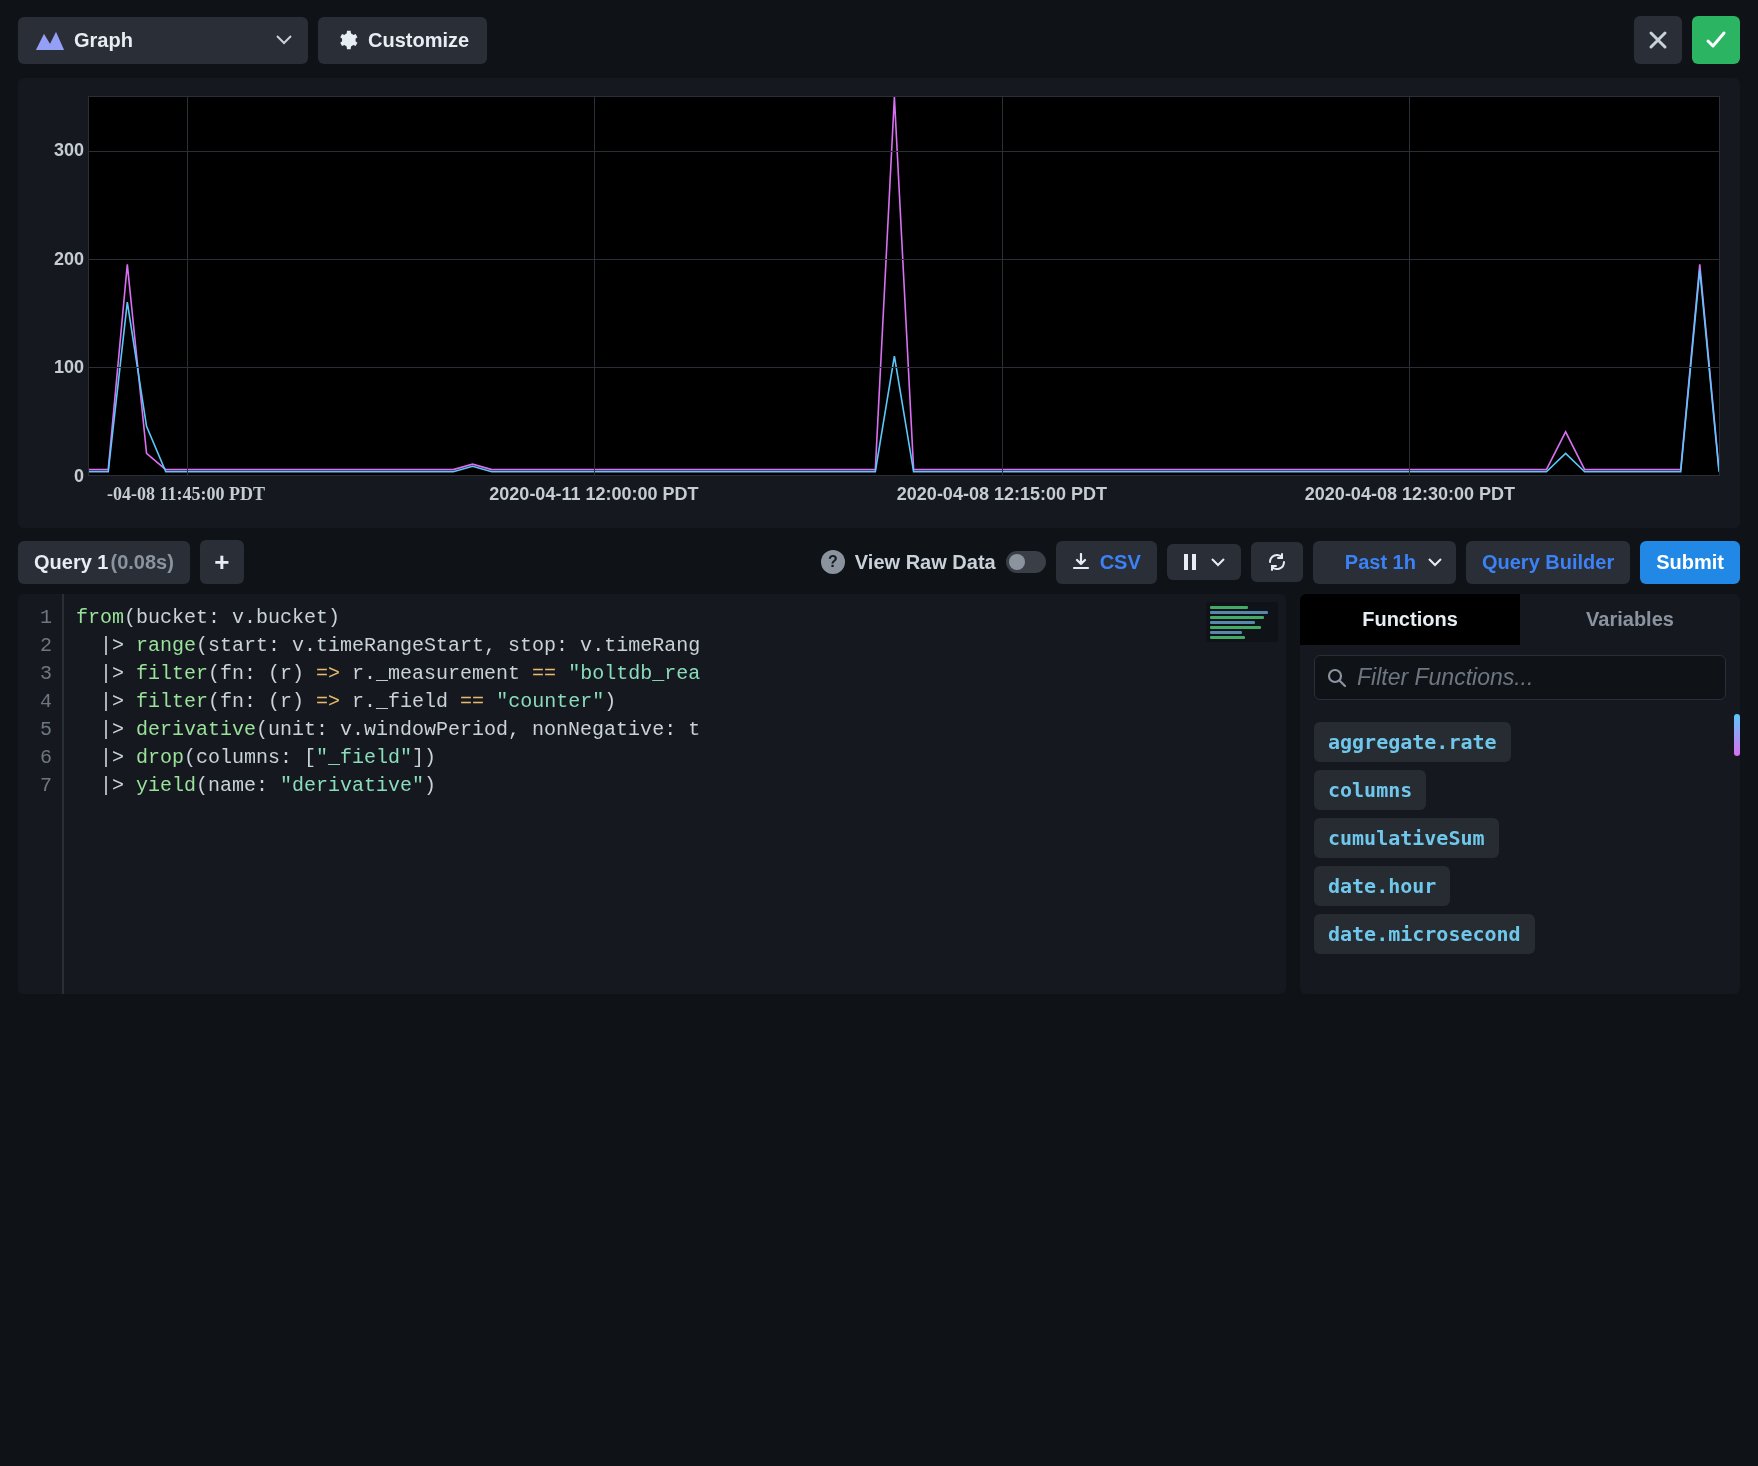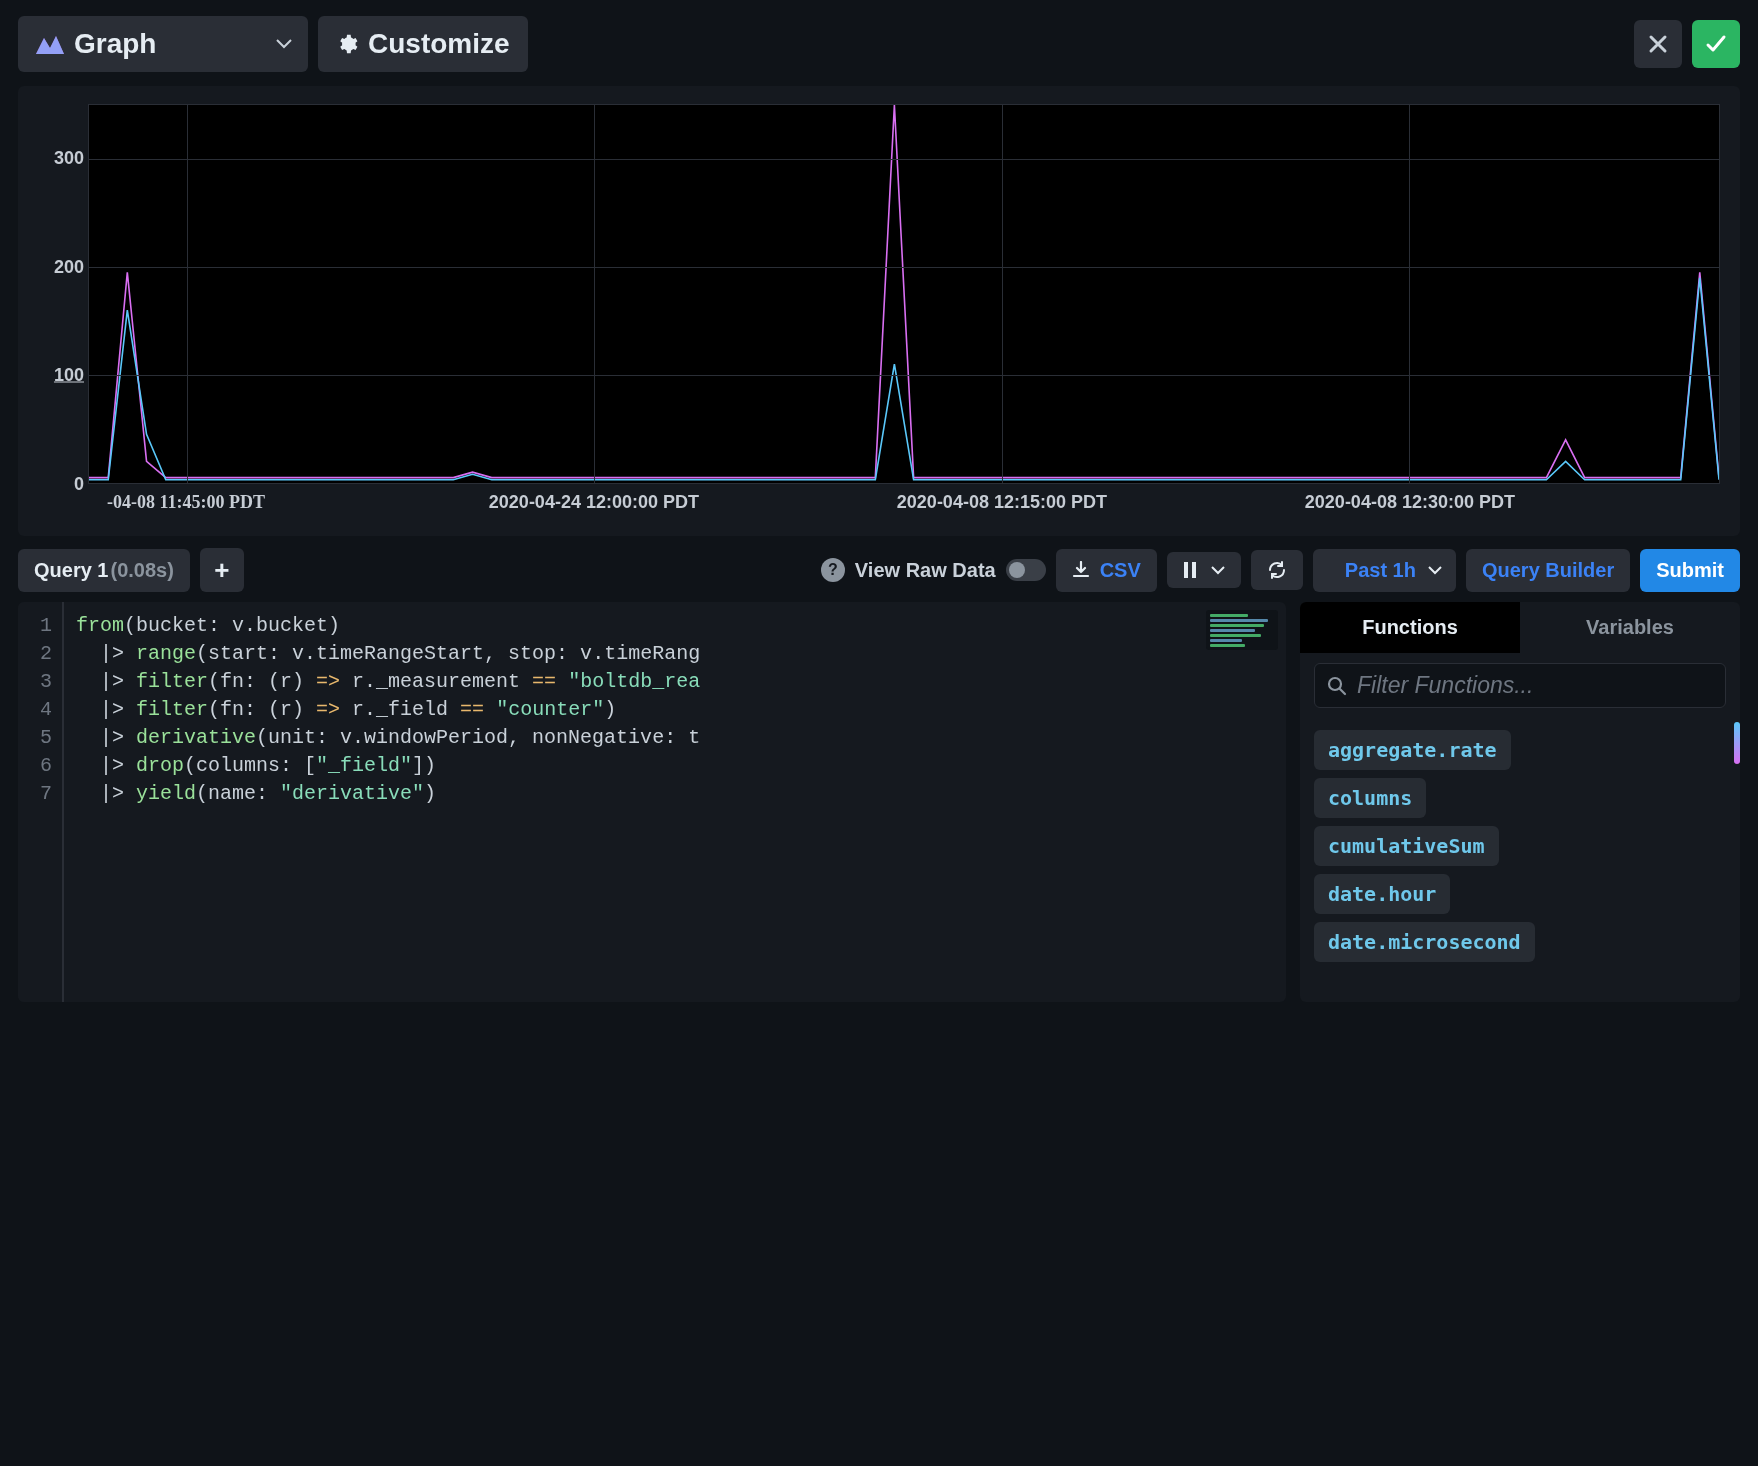--- a/index.html
+++ b/index.html
@@ -1,21 +1,21 @@
 <!DOCTYPE html>
 <html><head>
 <meta charset="utf-8">
 <style>
   * { box-sizing: border-box; margin: 0; padding: 0; }
   html, body { width: 100%; height: 100%; background: #0f1318; color: #c9d1d9; font-family: -apple-system, BlinkMacSystemFont, "Segoe UI", Helvetica, Arial, sans-serif; }
   body { padding: 16px 18px; }
 
   
   .top-bar { display: flex; align-items: center; gap: 10px; margin-bottom: 14px; }
-  .btn { display: inline-flex; align-items: center; gap: 10px; background: #2a2e36; border: none; border-radius: 6px; color: #e6edf3; font-weight: 700; font-size: 28px; padding: 12px 18px; cursor: pointer; }
+  .btn { display: inline-flex; align-items: center; gap: 10px; background: #2a2e36; border: none; border-radius: 6px; color: #e6edf3; font-weight: 700; font-size: 20px; padding: 12px 18px; cursor: pointer; }
   .dropdown-btn { min-width: 290px; justify-content: flex-start; position: relative; padding-right: 46px; }
   .dropdown-btn .caret { position: absolute; right: 16px; }
   .icon-btn-sq { width: 48px; height: 48px; display: inline-flex; align-items: center; justify-content: center; background: #2a2e36; border: none; border-radius: 6px; cursor: pointer; }
   .icon-btn-sq.green { background: #2bb562; }
   .spacer { flex: 1; }
 
   
   .chart-panel { background: #15191f; border-radius: 6px; padding: 18px 20px 18px 20px; margin-bottom: 12px; }
   .chart-wrap { position: relative; height: 380px; display: flex; }
   .y-axis { width: 50px; position: relative; }
@@ -112,42 +112,42 @@
           <path d="M3 12l5 5L19 4" stroke="#fff" stroke-width="3" fill="none" stroke-linecap="round" stroke-linejoin="round"></path>
         </svg>
     </span>
   </button>
 </div>
 
 <div class="chart-panel">
   <div class="chart-wrap">
     <div class="y-axis">
         <div class="y-tick" style="top: 100%;">0</div>
-        <div class="y-tick" style="top: 71.4286%; text-decoration: underline;">100</div>
+        <div class="y-tick" style="top: 71.4286%;">100</div>
         <div class="y-tick" style="top: 42.8571%;">200</div>
         <div class="y-tick" style="top: 14.2857%;">300</div>
       </div>
     <div class="plot">
       <svg class="plot-svg" viewBox="0 0 1000 380" preserveAspectRatio="none">
           <polyline points="0.0,374.6 11.8,374.6 23.5,168.3 35.3,358.3 47.1,374.6 58.8,374.6 70.6,374.6 82.4,374.6 94.1,374.6 105.9,374.6 117.6,374.6 129.4,374.6 141.2,374.6 152.9,374.6 164.7,374.6 176.5,374.6 188.2,374.6 200.0,374.6 211.8,374.6 223.5,374.6 235.3,369.1 247.1,374.6 258.8,374.6 270.6,374.6 282.4,374.6 294.1,374.6 305.9,374.6 317.6,374.6 329.4,374.6 341.2,374.6 352.9,374.6 364.7,374.6 376.5,374.6 388.2,374.6 400.0,374.6 411.8,374.6 423.5,374.6 435.3,374.6 447.1,374.6 458.8,374.6 470.6,374.6 482.4,374.6 494.1,0.0 505.9,374.6 517.6,374.6 529.4,374.6 541.2,374.6 552.9,374.6 564.7,374.6 576.5,374.6 588.2,374.6 600.0,374.6 611.8,374.6 623.5,374.6 635.3,374.6 647.1,374.6 658.8,374.6 670.6,374.6 682.4,374.6 694.1,374.6 705.9,374.6 717.6,374.6 729.4,374.6 741.2,374.6 752.9,374.6 764.7,374.6 776.5,374.6 788.2,374.6 800.0,374.6 811.8,374.6 823.5,374.6 835.3,374.6 847.1,374.6 858.8,374.6 870.6,374.6 882.4,374.6 894.1,374.6 905.9,336.6 917.6,374.6 929.4,374.6 941.2,374.6 952.9,374.6 964.7,374.6 976.5,374.6 988.2,168.3 1000.0,374.6" fill="none" stroke="#d96ff2" stroke-width="1.6" vector-effect="non-scaling-stroke"></polyline>
           <polyline points="0.0,376.7 11.8,376.7 23.5,206.3 35.3,331.1 47.1,376.7 58.8,376.7 70.6,376.7 82.4,376.7 94.1,376.7 105.9,376.7 117.6,376.7 129.4,376.7 141.2,376.7 152.9,376.7 164.7,376.7 176.5,376.7 188.2,376.7 200.0,376.7 211.8,376.7 223.5,376.7 235.3,371.3 247.1,376.7 258.8,376.7 270.6,376.7 282.4,376.7 294.1,376.7 305.9,376.7 317.6,376.7 329.4,376.7 341.2,376.7 352.9,376.7 364.7,376.7 376.5,376.7 388.2,376.7 400.0,376.7 411.8,376.7 423.5,376.7 435.3,376.7 447.1,376.7 458.8,376.7 470.6,376.7 482.4,376.7 494.1,260.6 505.9,376.7 517.6,376.7 529.4,376.7 541.2,376.7 552.9,376.7 564.7,376.7 576.5,376.7 588.2,376.7 600.0,376.7 611.8,376.7 623.5,376.7 635.3,376.7 647.1,376.7 658.8,376.7 670.6,376.7 682.4,376.7 694.1,376.7 705.9,376.7 717.6,376.7 729.4,376.7 741.2,376.7 752.9,376.7 764.7,376.7 776.5,376.7 788.2,376.7 800.0,376.7 811.8,376.7 823.5,376.7 835.3,376.7 847.1,376.7 858.8,376.7 870.6,376.7 882.4,376.7 894.1,376.7 905.9,358.3 917.6,376.7 929.4,376.7 941.2,376.7 952.9,376.7 964.7,376.7 976.5,376.7 988.2,173.7 1000.0,376.7" fill="none" stroke="#5ac8fa" stroke-width="1.6" vector-effect="non-scaling-stroke"></polyline>
         </svg>
     <div class="grid-h" style="top: 100%;"></div>
         <div class="grid-h" style="top: 71.4286%;"></div>
         <div class="grid-h" style="top: 42.8571%;"></div>
         <div class="grid-h" style="top: 14.2857%;"></div>
         <div class="grid-v" style="left: 6%;"></div>
         <div class="grid-v" style="left: 31%;"></div>
         <div class="grid-v" style="left: 56%;"></div>
         <div class="grid-v" style="left: 81%;"></div>
       </div>
   </div>
   <div class="x-axis">
       <div class="x-tick" style="left: 6%; font-family: Liberation Serif, serif;">-04-08 11:45:00 PDT</div>
-      <div class="x-tick" style="left: 31%;">2020-04-24 12:00:00 PDT</div>
+      <div class="x-tick" style="left: 31%;">2020-04-11 12:00:00 PDT</div>
       <div class="x-tick" style="left: 56%;">2020-04-08 12:15:00 PDT</div>
       <div class="x-tick" style="left: 81%;">2020-04-08 12:30:00 PDT</div>
     </div>
 </div>
 
 <div class="query-bar">
   <div class="query-tab">
     <span>Query 1</span>
     <span class="dur">(0.08s)</span>
   </div>

